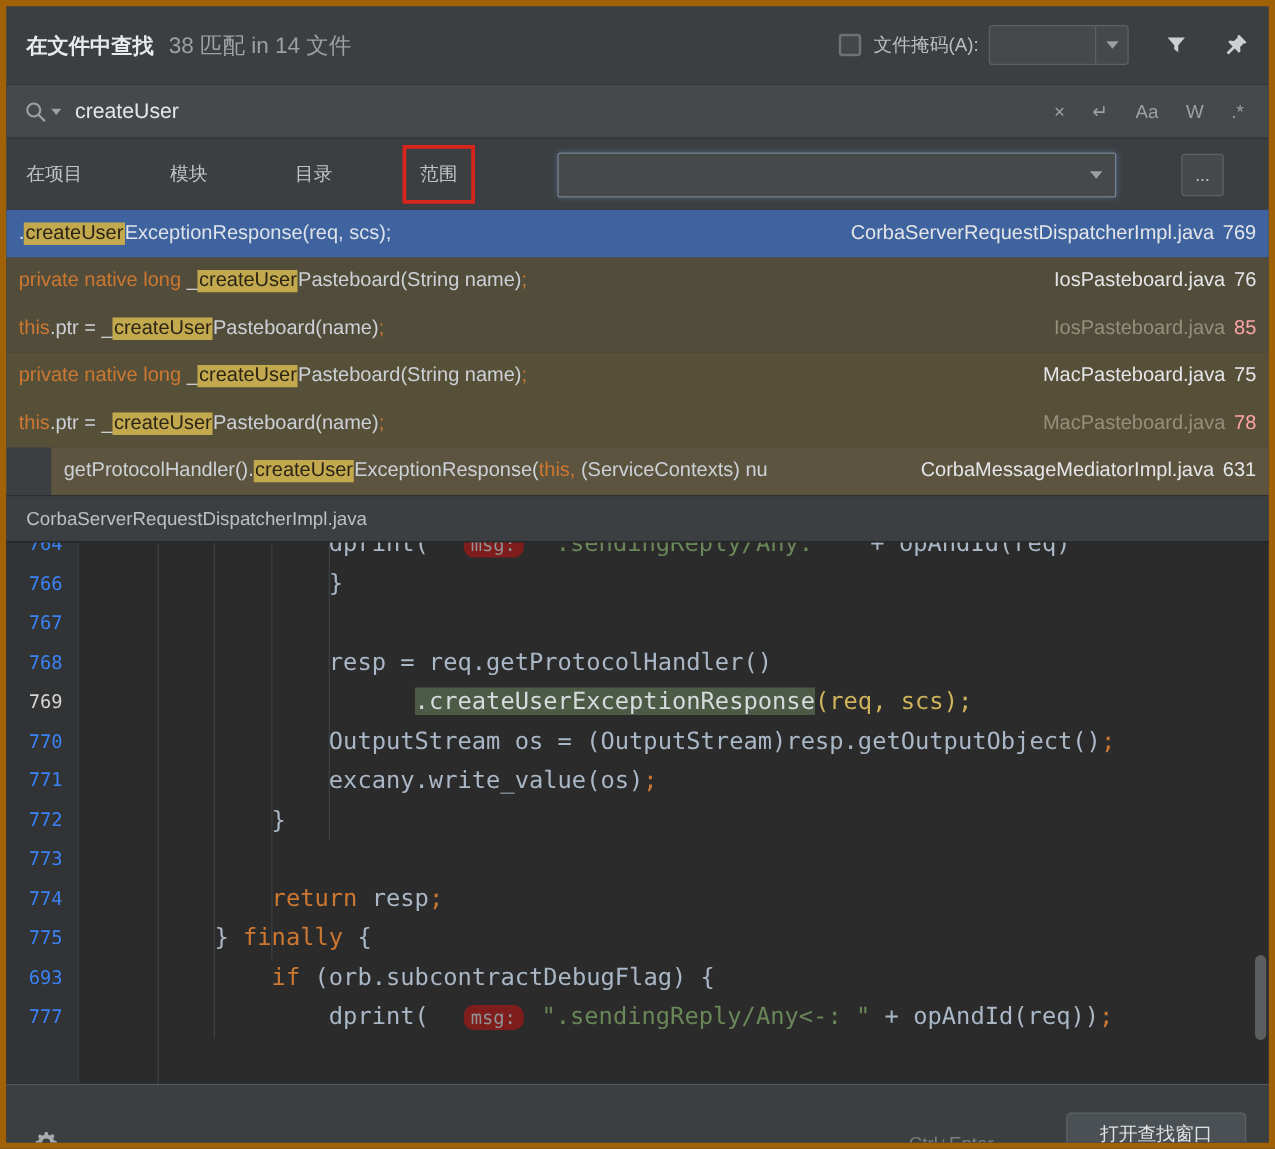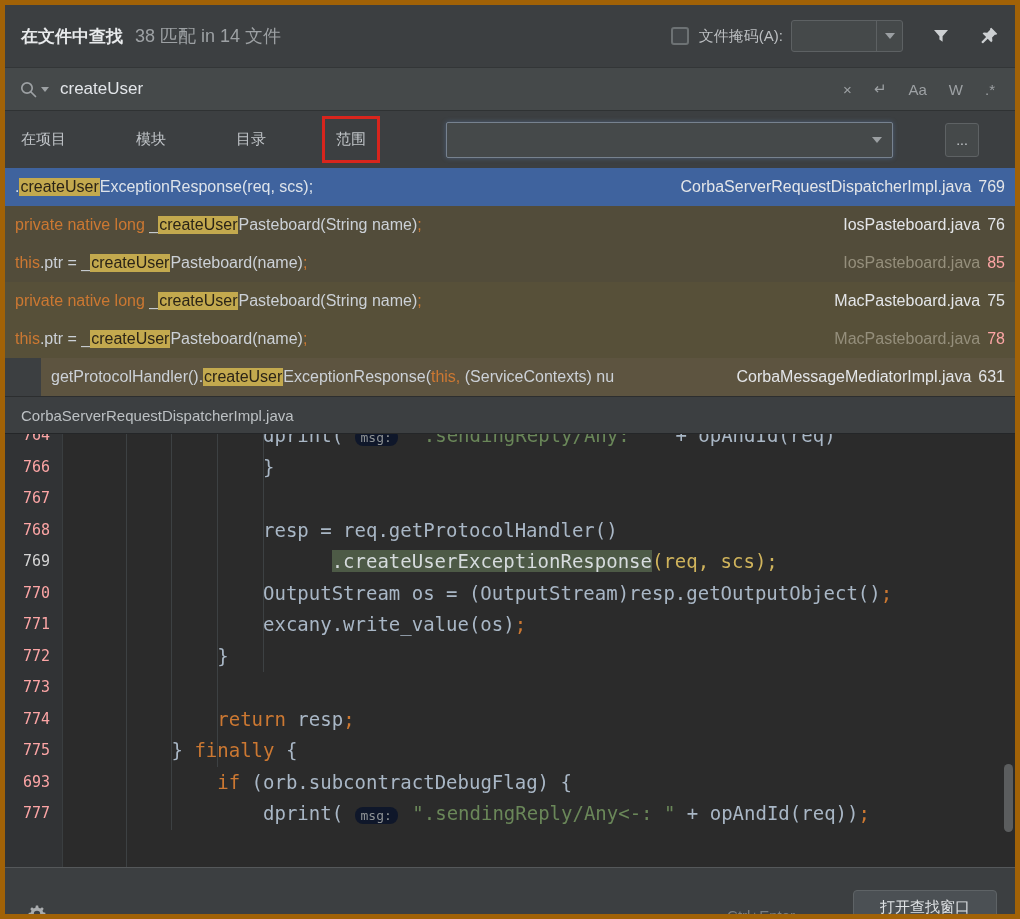--- a/index.html
+++ b/index.html
@@ -58,29 +58,29 @@
   .row-file.dim .lnum { color:#fca5a5; }
 
   
   .preview-header { height:37px; background:#3c3f41; border-top:1px solid #2c2e2f; display:flex; align-items:center; padding:0 16px; font-size:15px; color:#bcc0c3; }
 
   .editor { position:relative; height:434px; background:#2b2b2b; overflow:hidden; border-top:1px solid #242628; }
   .editor::before { content:""; position:absolute; left:0; top:0; bottom:0; width:57px; background:#313335; border-right:1px solid #3a3e40; }
   .guide { position:absolute; width:1px; background:#3d4143; top:0; }
   .lines { position:relative; margin-top:-14px; }
   .code-line { display:flex; height:31.5px; }
-  .ln { flex:none; width:57px; padding-right:12px; text-align:right; font:15px/31.5px "DejaVu Sans Mono", monospace; color:#fca5a5; position:relative; }
+  .ln { flex:none; width:57px; padding-right:12px; text-align:right; font:15px/31.5px "DejaVu Sans Mono", monospace; color:#3b82f6; position:relative; }
   .code { flex:1; padding-left:18px; font:19px/31.5px "DejaVu Sans Mono", monospace; white-space:pre; color:#a9b7c6; }
   .current .ln { color:#d4d4d4; }
   .c-kw { color:#cc7832; }
   .c-str { color:#6a8759; }
   .c-semi { color:#cc7832; }
   .c-yellow { color:#d0b45c; }
   .c-matchbg { background:#4d5a46; color:#d6dbdd; }
-  .c-hint { background:#0f172a; color:#8f9395; border-radius:8px; padding:1px 6px; font-size:13px; margin-right:3px; }
+  .c-hint { background:#7f1d1d; color:#8f9395; border-radius:8px; padding:1px 6px; font-size:15px; margin-right:3px;margin-left:16px; }
   .scrollbar { position:absolute; right:2px; top:330px; width:9px; height:68px; background:rgba(140,144,146,.5); border-radius:5px; }
 
   
   .footer { height:57px; border-top:1px solid #55585a; display:flex; align-items:flex-end; padding:0 14px; background:#3c3f41;gap:40px; }
   .gear-btn { display:flex; align-items:center; margin-left:8px; }
   .shortcut { margin-left:auto; color:#7b7e81; font-size:15px; }
   .open-btn { margin-left:18px; margin-right:4px; height:34px; padding:0 26px; background:#4b5054; border:1px solid #5e6366; border-radius:4px; color:#dfe2e5; font-size:15px; font-family:"Liberation Sans",sans-serif; }
 </style>
 </head>
 <body>

